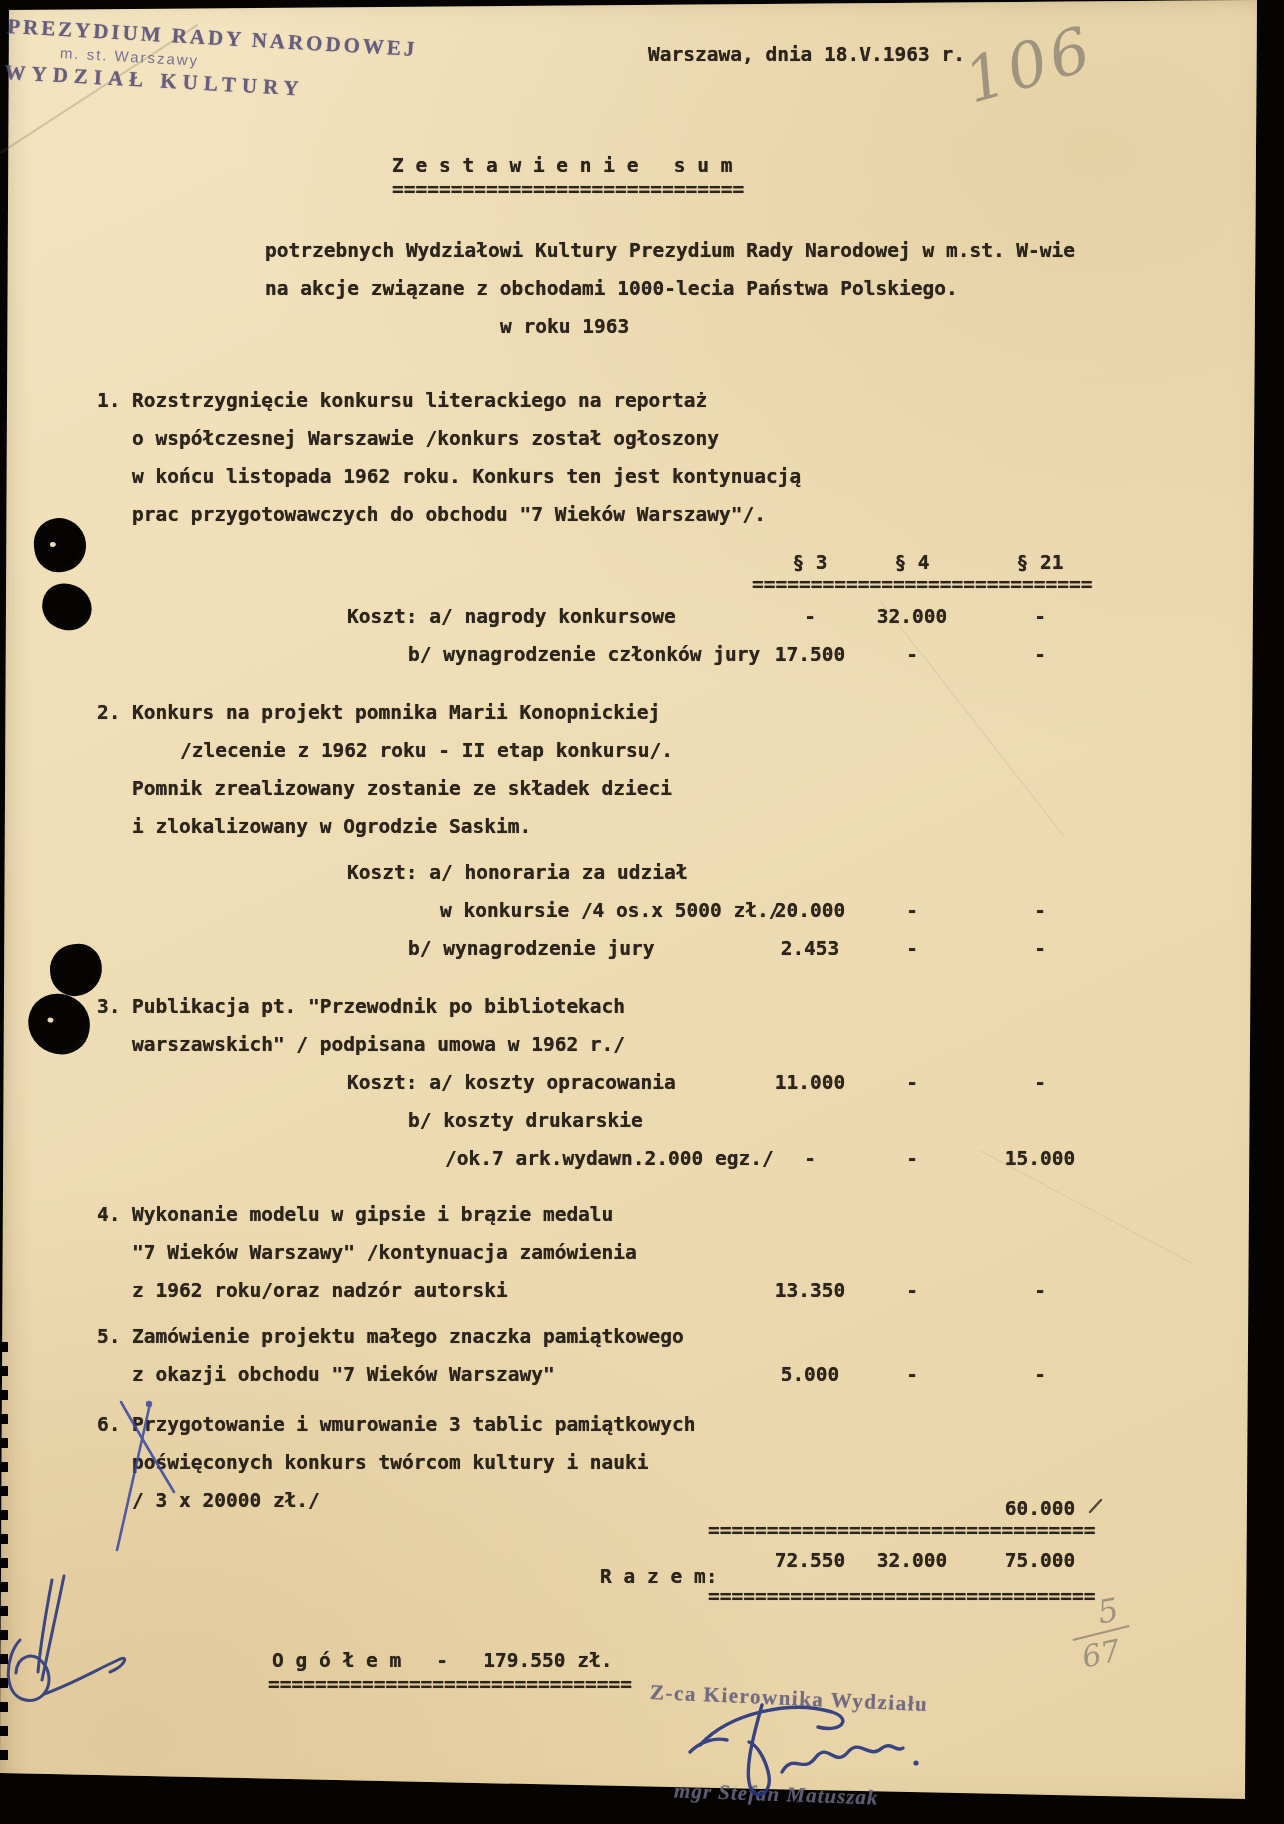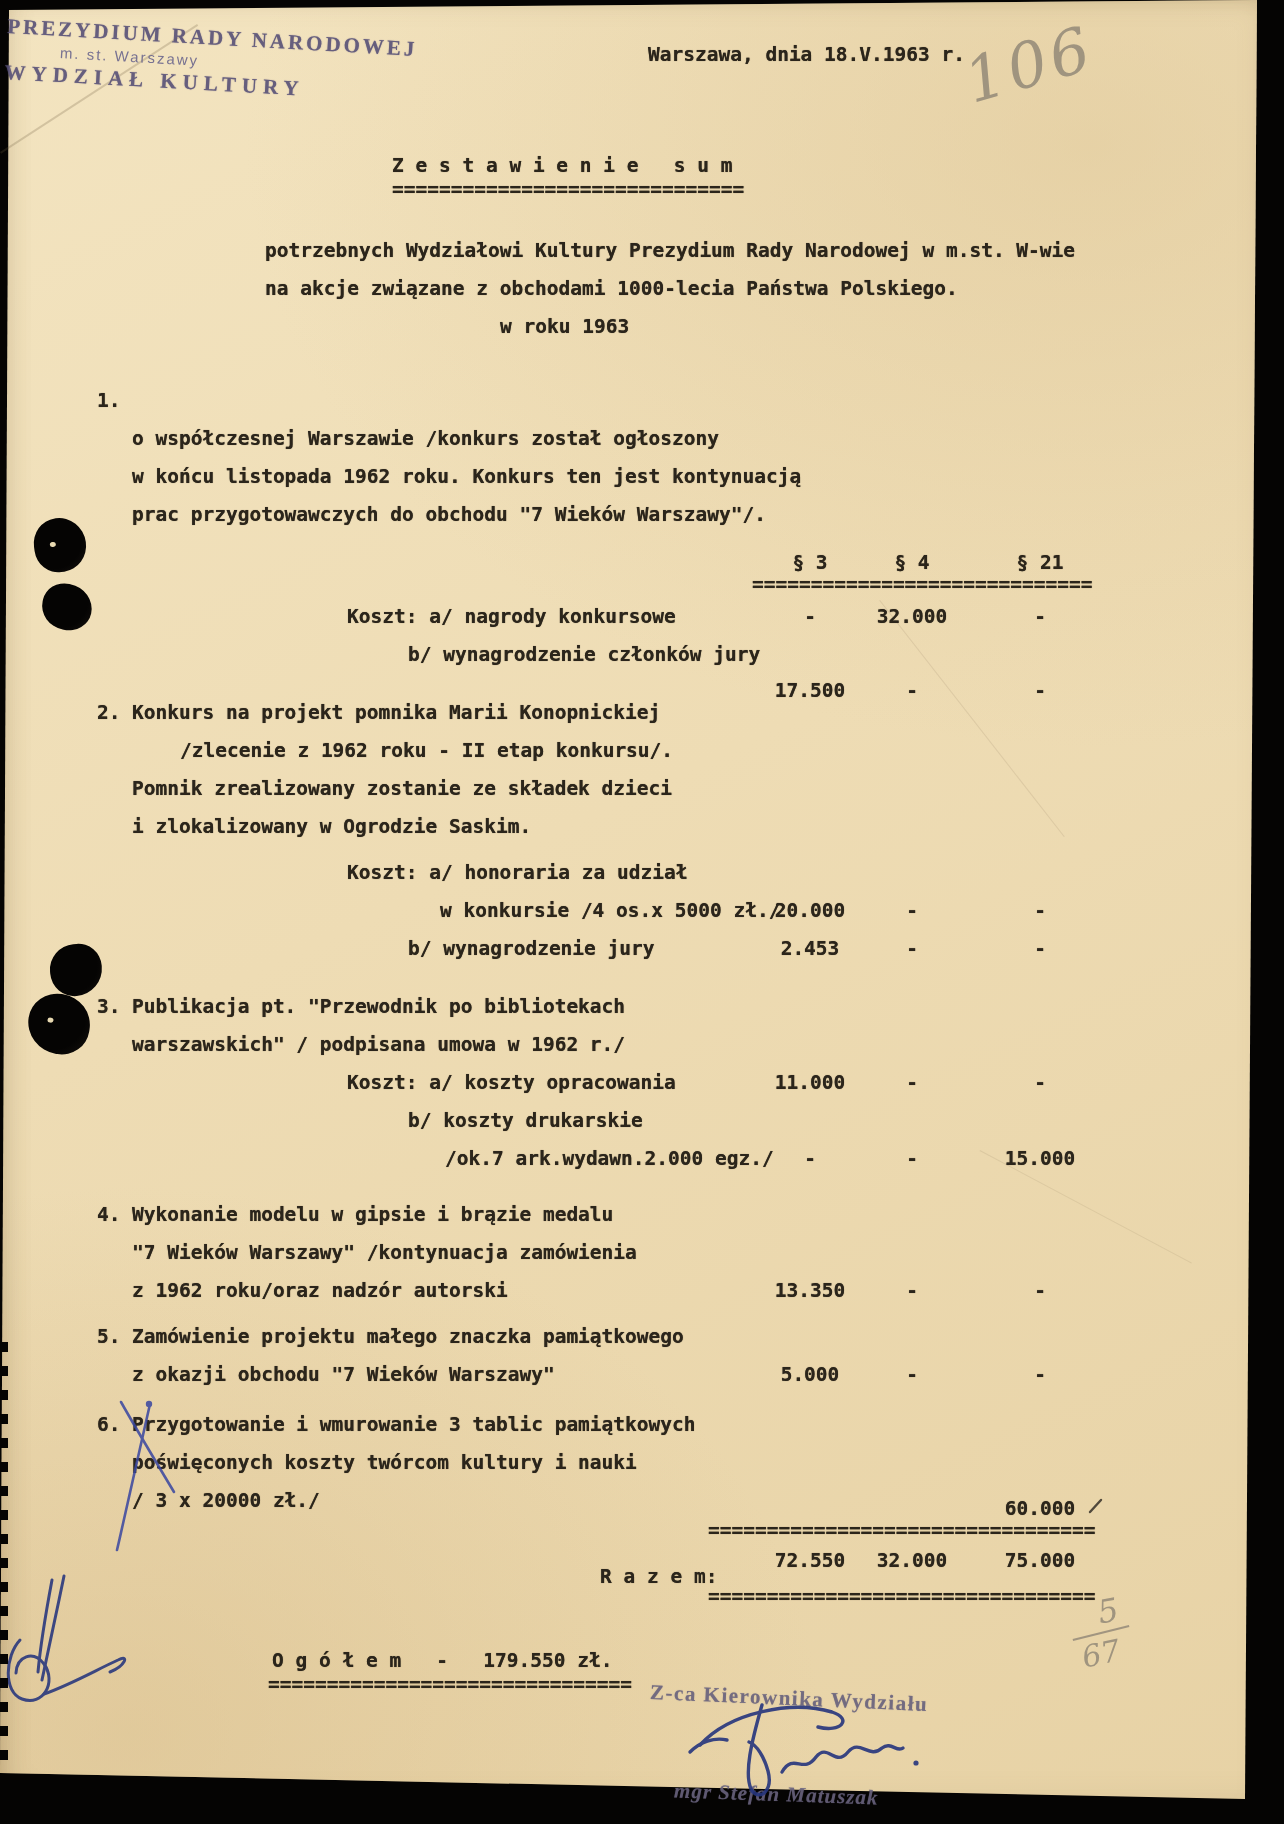--- a/index.html
+++ b/index.html
@@ -57,39 +57,40 @@
   <div class="pencil" style="left:964px;top:28px;font-size:62px;font-weight:400;letter-spacing:4px;transform:rotate(-16deg);opacity:.8;">106</div>
 
   <div class="t" style="left:392px;top:155px;">Z e s t a w i e n i e   s u m</div>
   <div class="t rule" style="left:392px;top:179px;">==============================</div>
 
   <div class="t" style="left:265px;top:240px;">potrzebnych Wydziałowi Kultury Prezydium Rady Narodowej w m.st. W-wie</div>
   <div class="t" style="left:265px;top:278px;">na akcje związane z obchodami 1000-lecia Państwa Polskiego.</div>
   <div class="t" style="left:500px;top:316px;">w roku 1963</div>
 
   <div class="t" style="left:97px;top:390px;">1.</div>
+  <div class="t" style="left:132px;top:390px;">Rozstrzygnięcie konkursu literackiego na reportaż</div>
   <div class="t" style="left:132px;top:428px;">o współczesnej Warszawie /konkurs został ogłoszony</div>
   <div class="t" style="left:132px;top:466px;">w końcu listopada 1962 roku. Konkurs ten jest kontynuacją</div>
   <div class="t" style="left:132px;top:504px;">prac przygotowawczych do obchodu "7 Wieków Warszawy"/.</div>
 
   <div class="vrow" style="top:552px;">
     <span class="t cell c1">§ 3</span>
     <span class="t cell c2">§ 4</span>
     <span class="t cell c3">§ 21</span>
   </div>
   <div class="t rule" style="left:752px;top:574px;">=============================</div>
 
   <div class="t" style="left:347px;top:606px;">Koszt: a/ nagrody konkursowe</div>
   <div class="vrow" style="top:606px;">
     <span class="t cell c1">-</span>
     <span class="t cell c2">32.000</span>
     <span class="t cell c3">-</span>
   </div>
   <div class="t" style="left:408px;top:644px;">b/ wynagrodzenie członków jury</div>
-  <div class="vrow" style="top:680px;text-decoration:underline;">
+  <div class="vrow" style="top:644px;text-decoration:underline;">
     <span class="t cell c1">17.500</span>
     <span class="t cell c2">-</span>
     <span class="t cell c3">-</span>
   </div>
 
   <div class="t" style="left:97px;top:702px;">2.</div>
   <div class="t" style="left:132px;top:702px;">Konkurs na projekt pomnika Marii Konopnickiej</div>
   <div class="t" style="left:132px;top:740px;margin-left:48px;">/zlecenie z 1962 roku - II etap konkursu/.</div>
   <div class="t" style="left:132px;top:778px;">Pomnik zrealizowany zostanie ze składek dzieci</div>
   <div class="t" style="left:132px;top:816px;">i zlokalizowany w Ogrodzie Saskim.</div>
@@ -140,21 +141,21 @@
   <div class="t" style="left:132px;top:1326px;">Zamówienie projektu małego znaczka pamiątkowego</div>
   <div class="t" style="left:132px;top:1364px;">z okazji obchodu "7 Wieków Warszawy"</div>
   <div class="vrow" style="top:1364px;padding-left:46px;">
     <span class="t cell c1">5.000</span>
     <span class="t cell c2">-</span>
     <span class="t cell c3">-</span>
   </div>
 
   <div class="t" style="left:97px;top:1414px;">6.</div>
   <div class="t" style="left:132px;top:1414px;">Przygotowanie i wmurowanie 3 tablic pamiątkowych</div>
-  <div class="t" style="left:132px;top:1452px;">poświęconych koszty twórcom kultury i nauki</div>
+  <div class="t" style="left:132px;top:1452px;">poświęconych konkurs twórcom kultury i nauki</div>
   <div class="t" style="left:132px;top:1490px;">/ 3 x 20000 zł./</div>
   <div class="vrow" style="top:1498px;padding-left:35px;">
     <span class="t cell c3">60.000</span>
   </div>
 
   <div class="t rule" style="left:708px;top:1520px;">=================================</div>
   <div class="vrow" style="top:1550px;">
     <span class="t cell c1">72.550</span>
     <span class="t cell c2">32.000</span>
     <span class="t cell c3">75.000</span>

